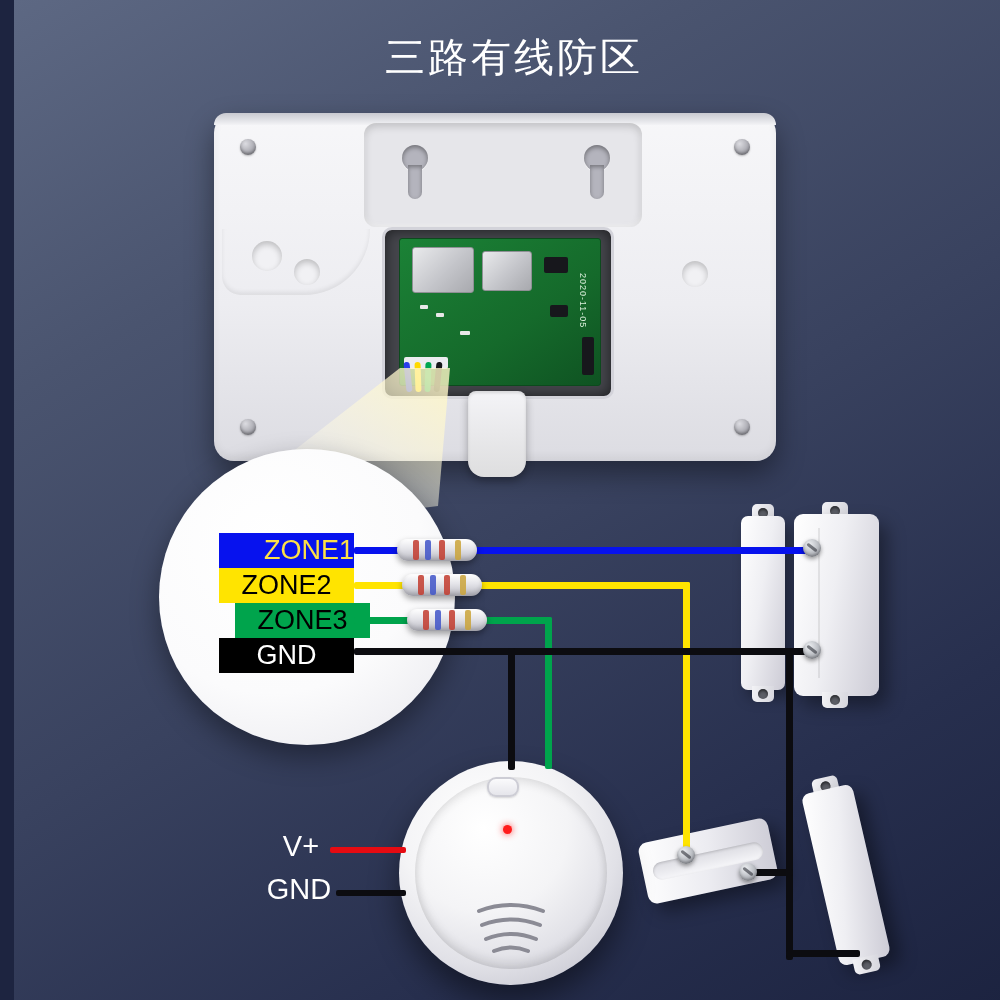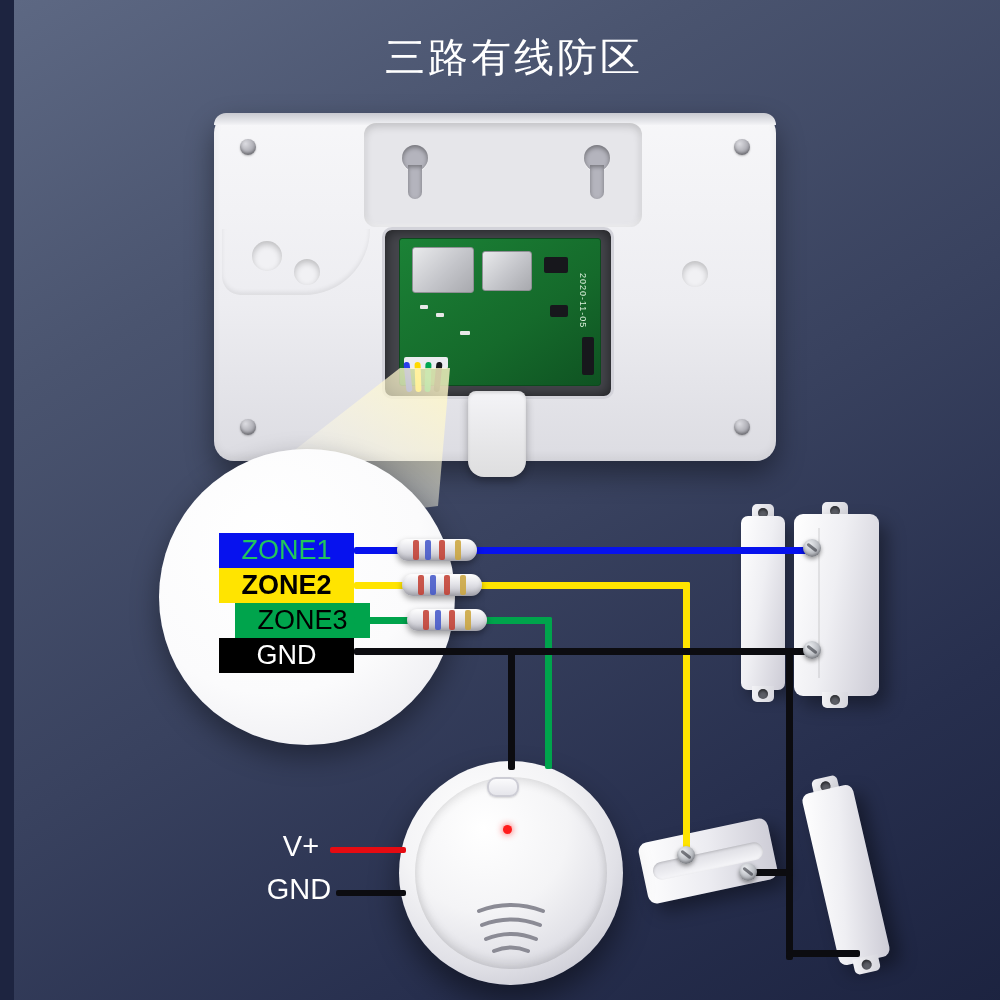--- a/index.html
+++ b/index.html
@@ -147,22 +147,22 @@
     <defs>
       <linearGradient id="beamg" x1="410" y1="375" x2="285" y2="545" gradientUnits="userSpaceOnUse">
         <stop offset="0" stop-color="#fff7c8" stop-opacity="0.8"></stop>
         <stop offset="1" stop-color="#ffffff" stop-opacity="0.12"></stop>
       </linearGradient>
     </defs>
     <polygon points="386,368 436,368 424,506 168,538" fill="url(#beamg)"></polygon>
   </svg>
 
   <div class="magnifier"></div>
-  <div class="zone-bar" style="top: 533px; background: rgb(7, 18, 238); color: #22c55e;">ZONE1</div>
-  <div class="zone-bar" style="top: 568px; background: rgb(255, 228, 0); color: rgb(0, 0, 0); font-weight: bold;">ZONE2</div>
+  <div class="zone-bar" style="top: 533px; background: rgb(7, 18, 238); color: #fde047; text-align: right;">ZONE1</div>
+  <div class="zone-bar" style="top: 568px; background: rgb(255, 228, 0); color: rgb(0, 0, 0);">ZONE2</div>
   <div class="zone-bar" style="top: 603px; background: rgb(0, 164, 76); color: rgb(0, 0, 0); margin-left: 16px;">ZONE3</div>
   <div class="zone-bar" style="top: 638px; background: rgb(0, 0, 0); color: rgb(255, 255, 255);">GND</div>
 
   <div class="wire c-blue" style="left:340px;top:547px;width:460px;height:7px"></div>
   <div class="wire c-yellow" style="left:340px;top:582px;width:336px;height:7px"></div>
   <div class="wire c-yellow" style="left:669px;top:582px;width:7px;height:278px"></div>
   <div class="wire c-green" style="left:340px;top:617px;width:198px;height:7px"></div>
   <div class="wire c-green" style="left:531px;top:617px;width:7px;height:152px"></div>
   <div class="wire c-black" style="left:340px;top:648px;width:458px;height:7px"></div>
   <div class="wire c-black" style="left:494px;top:648px;width:7px;height:122px"></div>

